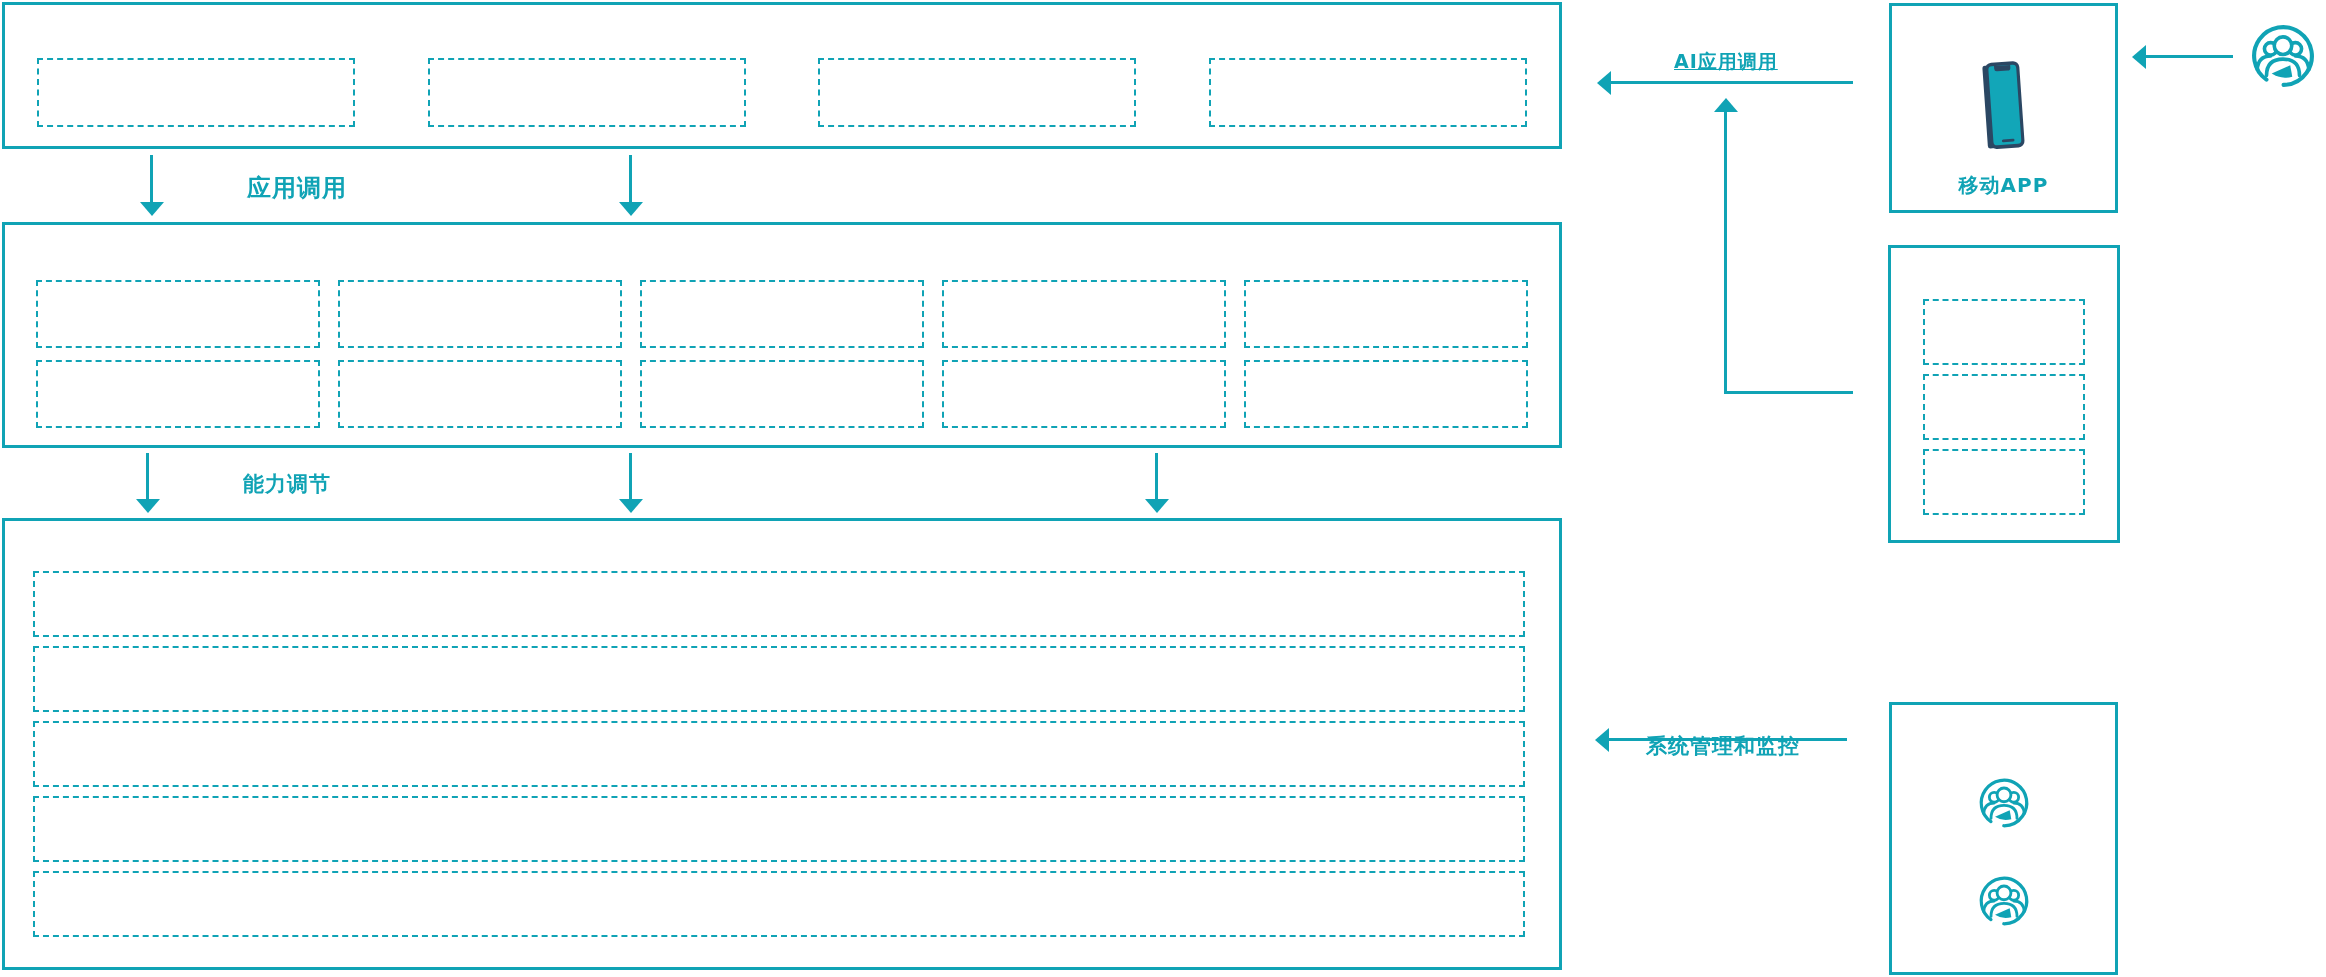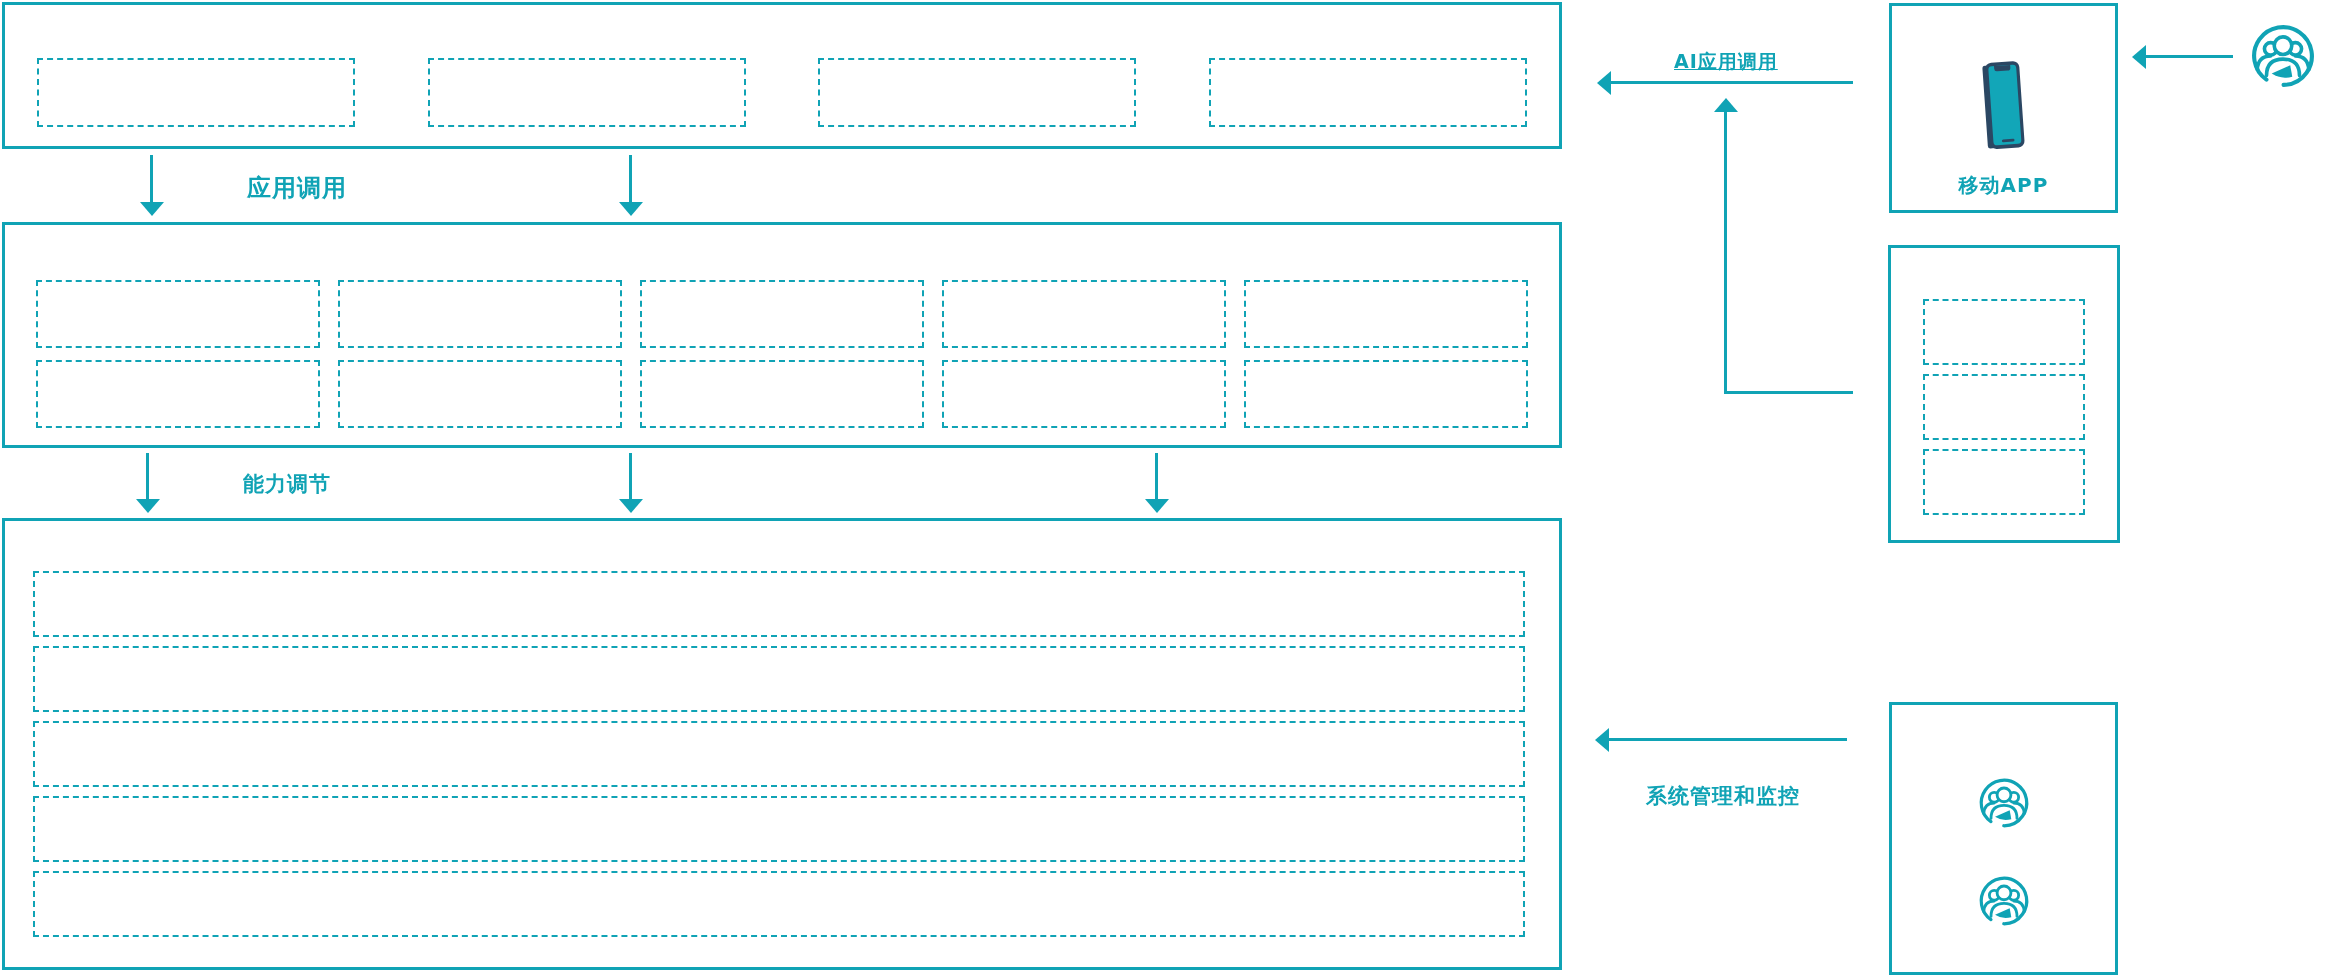--- a/index.html
+++ b/index.html
@@ -121,21 +121,21 @@
   <div class="diagram-label lbl-19" style="left:1674px;top:49px;">AI应用调用</div>
   <div class="hline" style="left:1611px;top:81px;width:242px;"></div>
   <div class="head-left" style="left:1597px;top:71px;"></div>
 
   <div class="hline" style="left:1724px;top:391px;width:129px;"></div>
   <div class="vline" style="left:1724px;top:112px;height:281px;"></div>
   <div class="head-up" style="left:1714px;top:98px;"></div>
 
   <div class="hline" style="left:1609px;top:738px;width:238px;"></div>
   <div class="head-left" style="left:1595px;top:728px;"></div>
-  <div class="diagram-label lbl-21" style="left:1646px;top:782px;">系统管理和监控</div>
+  <div class="diagram-label lbl-21" style="left:1646px;top:732px;">系统管理和监控</div>
 
   <div class="solid-box" style="left:1889px;top:3px;width:229px;height:210px;">
     <div class="phone-wrap">
       <svg width="54" height="100" viewBox="0 0 60 110" aria-hidden="true">
         <g transform="rotate(-4 30 55)">
           <rect x="9" y="9" width="8" height="92" rx="3" fill="var(--phone-body-color)"></rect>
           <rect x="12" y="6" width="38" height="96" rx="7" fill="var(--phone-body-color)"></rect>
           <rect x="15.5" y="10" width="31" height="88" rx="4" fill="var(--phone-screen-color)"></rect>
           <path d="M22 10 h18 v3 a3 3 0 0 1 -3 3 h-12 a3 3 0 0 1 -3 -3 z" fill="var(--phone-body-color)"></path>
           <rect x="25" y="92" width="14" height="3" rx="1.5" fill="var(--phone-body-color)"></rect>

